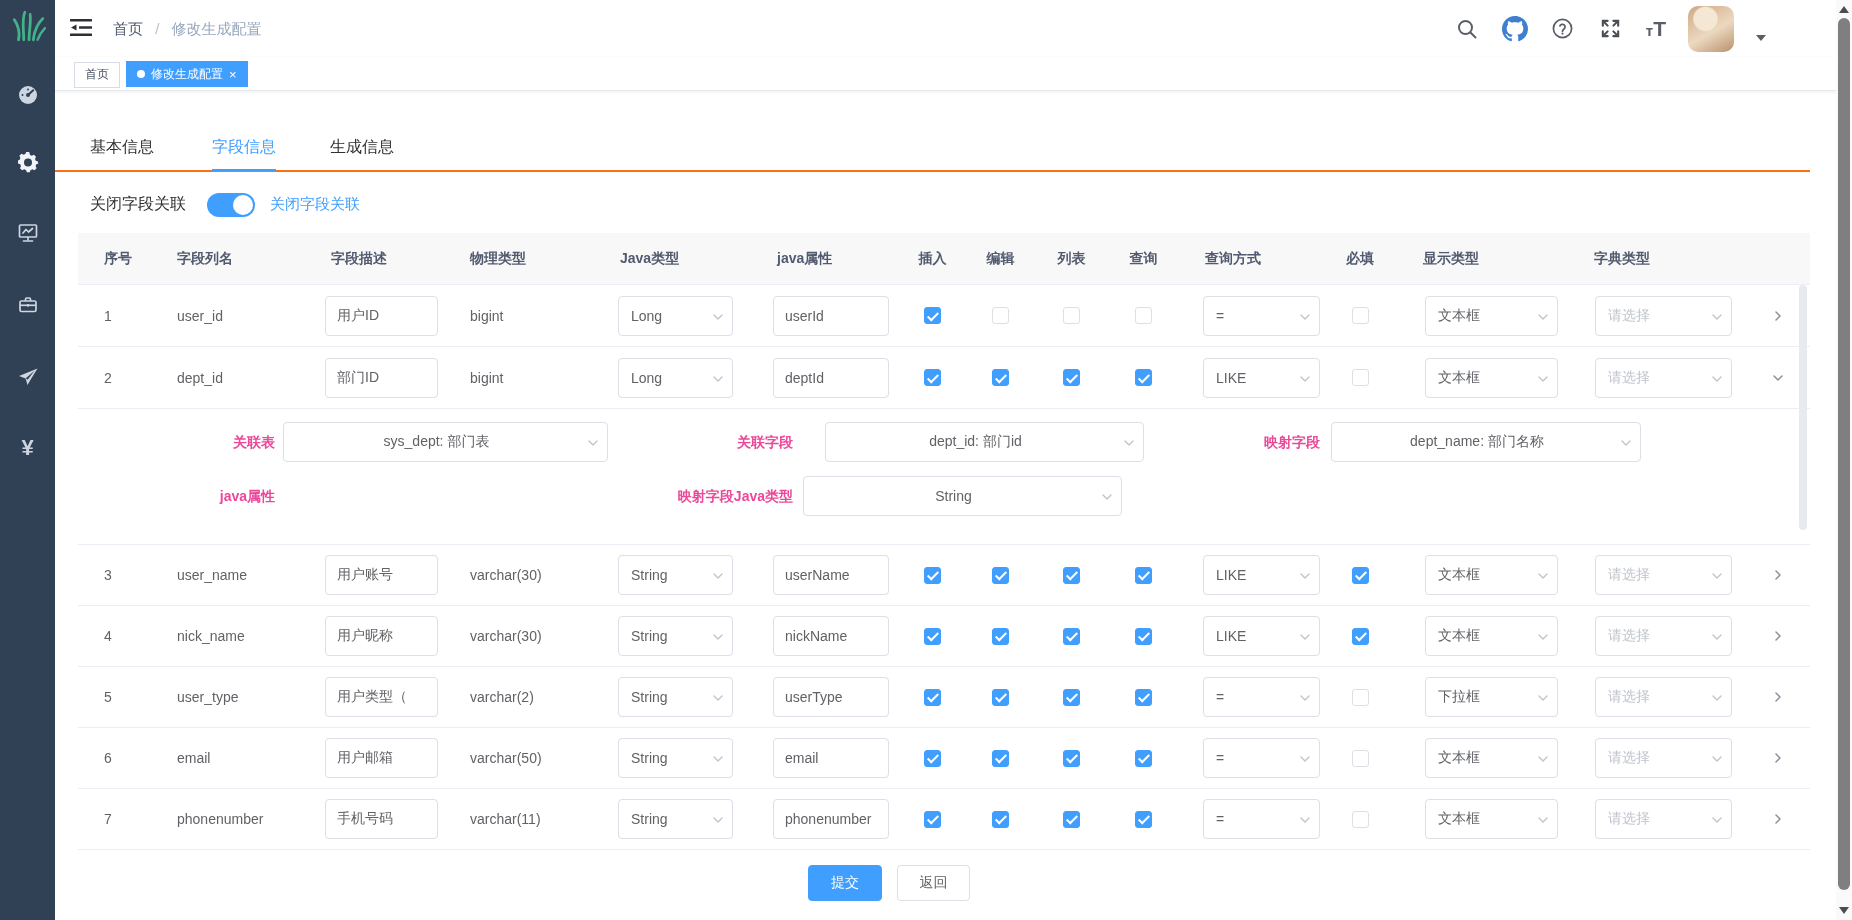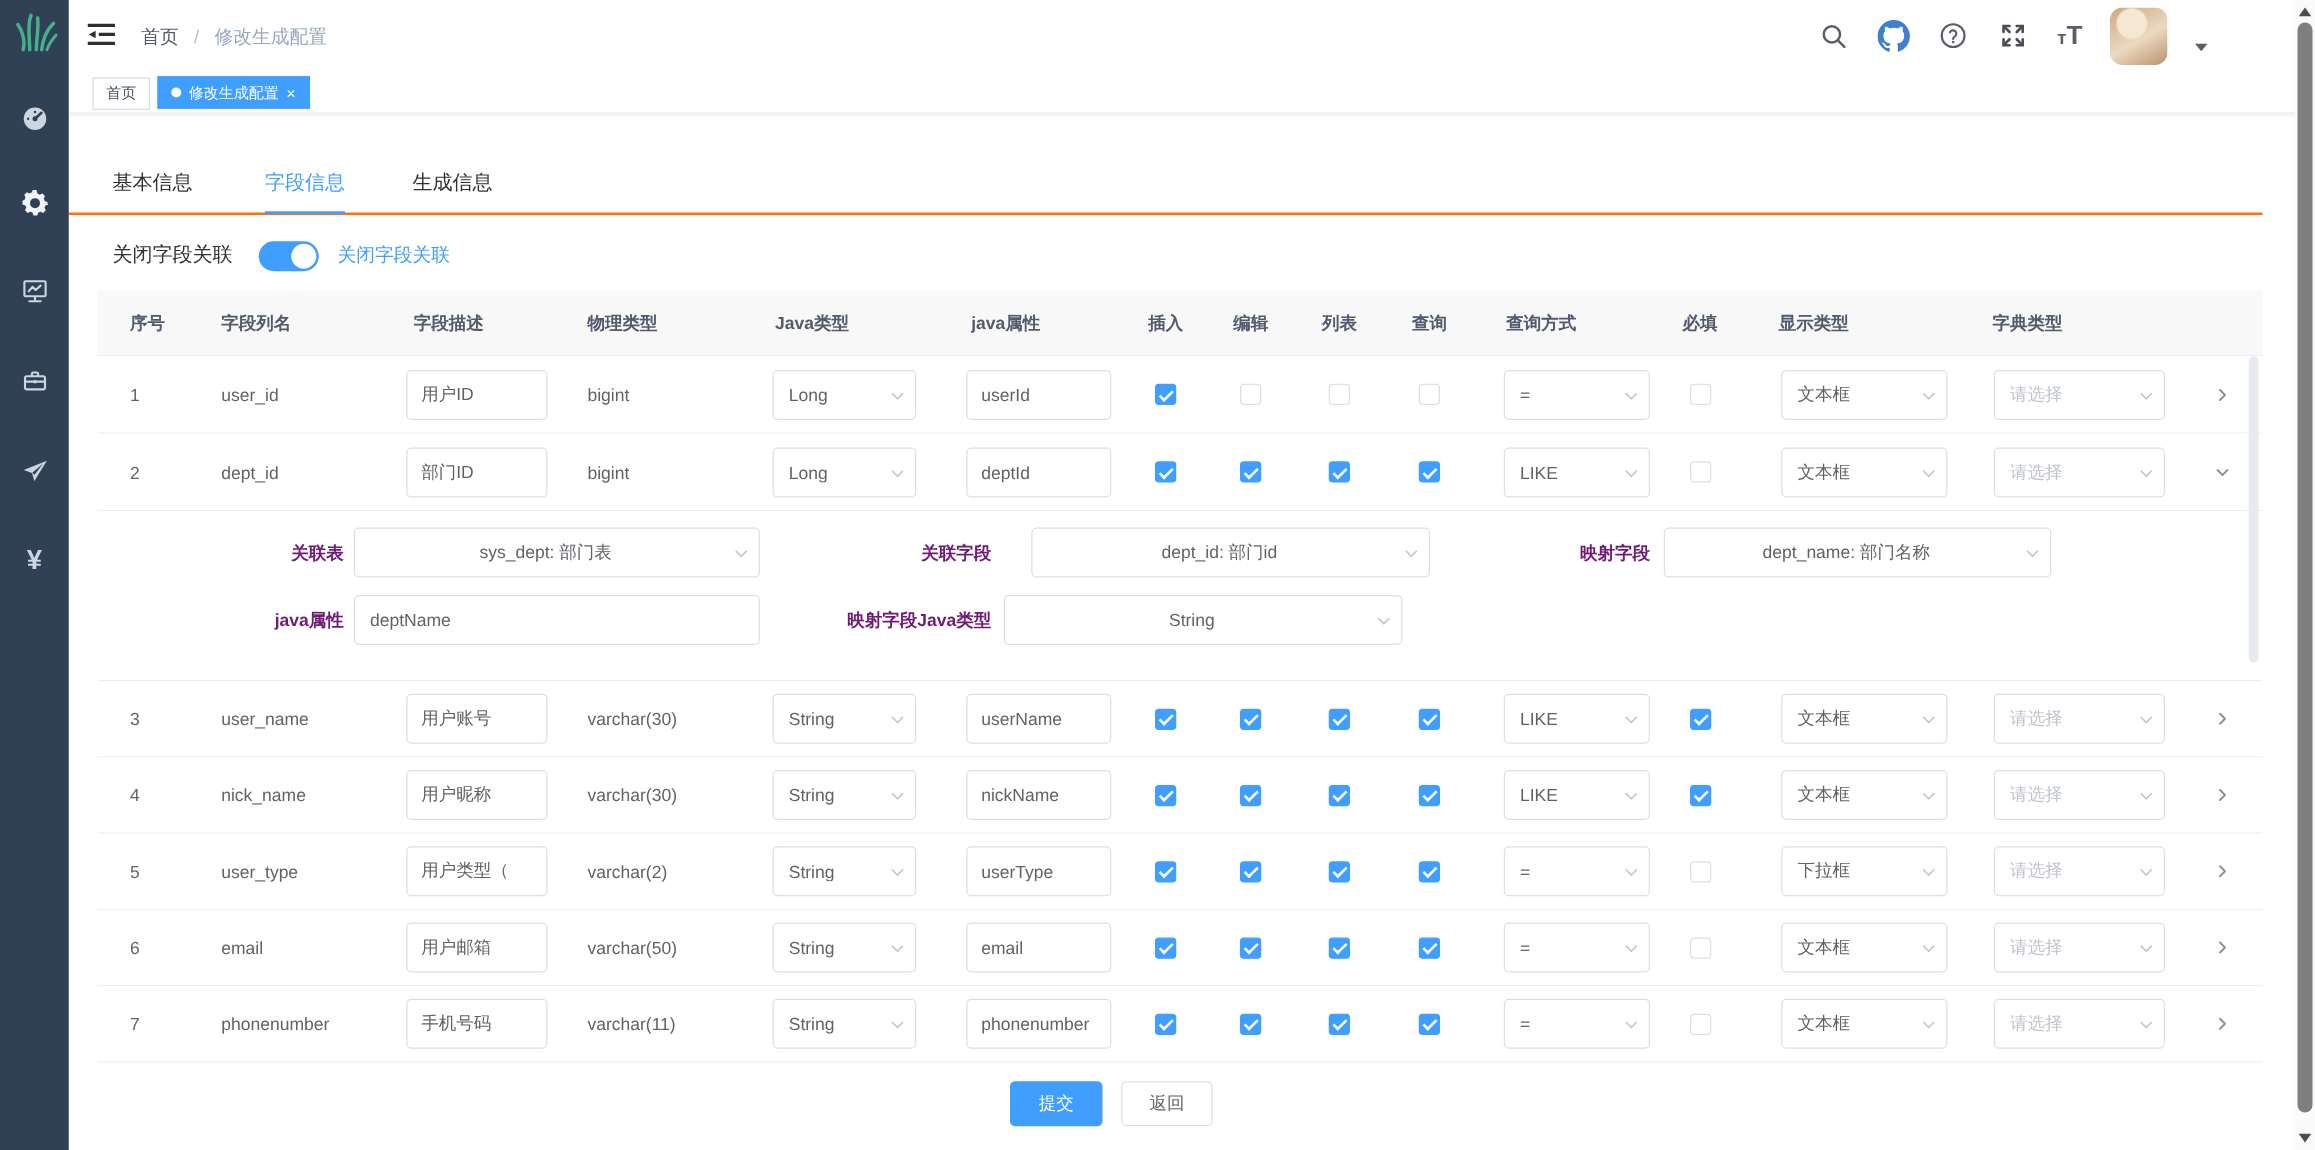--- a/index.html
+++ b/index.html
@@ -93,21 +93,21 @@
     position:relative; cursor:pointer; }
   .checkbox.checked { background:#409eff; border-color:#409eff; }
   .checkbox.checked::after { content:""; position:absolute; left:5px; top:1.5px; width:4px; height:9px;
     border:solid #fff; border-width:0 2px 2px 0; transform:rotate(45deg); }
 
   .expand { cursor:pointer; display:flex; align-items:center; justify-content:center; width:100%; height:100%; }
 
   
   .panel { position:relative; width:1732px; height:136px; border-bottom:1px solid #ebeef5; background:#fff; }
   .p-label { position:absolute; height:40px; line-height:40px; text-align:right; font-size:14px;
-    font-weight:bold; color:#701a75; white-space:nowrap; }
+    font-weight:bold; color:#ec4899; white-space:nowrap; }
   .p-select, .p-input { position:absolute; height:40px; }
   .p-select .val { color:#606266; }
   .p-input { border:1px solid #dcdfe6; border-radius:4px; padding:0 12px; font-size:14px; color:#606266;
     outline:none; font-family:inherit; background:#fff; }
   .panel .select { padding-right:30px;justify-content:center; }
 
   
   .btn { position:absolute; top:865px; height:36px; border-radius:4px; font-size:14px; cursor:pointer;
     display:flex; align-items:center; justify-content:center; font-family:inherit; }
   .btn-primary { left:753px; width:74px; background:#409eff; border:1px solid #409eff; color:#fff; }
@@ -504,21 +504,20 @@
             <div class="select" style="width: 310px;">
               <span class="val">dept_name: 部门名称</span>
               <span>
                 <svg width="12" height="12" viewBox="0 0 12 12" fill="none" stroke="#c0c4cc" stroke-width="1.4" stroke-linecap="round" stroke-linejoin="round" style="position: absolute; right: 8px; top: 14px;">
                   <polyline points="2,4 6,8 10,4"></polyline>
                 </svg>
               </span>
             </div>
           </div>
           <div class="p-label" style="left: 0px; width: 197px; top: 67px;">java属性</div>
-          <input class="p-input" value="deptName" style="left: 205px; top: 67px; width: 325px;">
           <div class="p-label" style="left: 520px; width: 195px; top: 67px;">映射字段Java类型</div>
           <div class="p-select" style="left: 725px; top: 67px; width: 319px;">
             <div class="select" style="width: 319px;">
               <span class="val">String</span>
               <span>
                 <svg width="12" height="12" viewBox="0 0 12 12" fill="none" stroke="#c0c4cc" stroke-width="1.4" stroke-linecap="round" stroke-linejoin="round" style="position: absolute; right: 8px; top: 14px;">
                   <polyline points="2,4 6,8 10,4"></polyline>
                 </svg>
               </span>
             </div>

